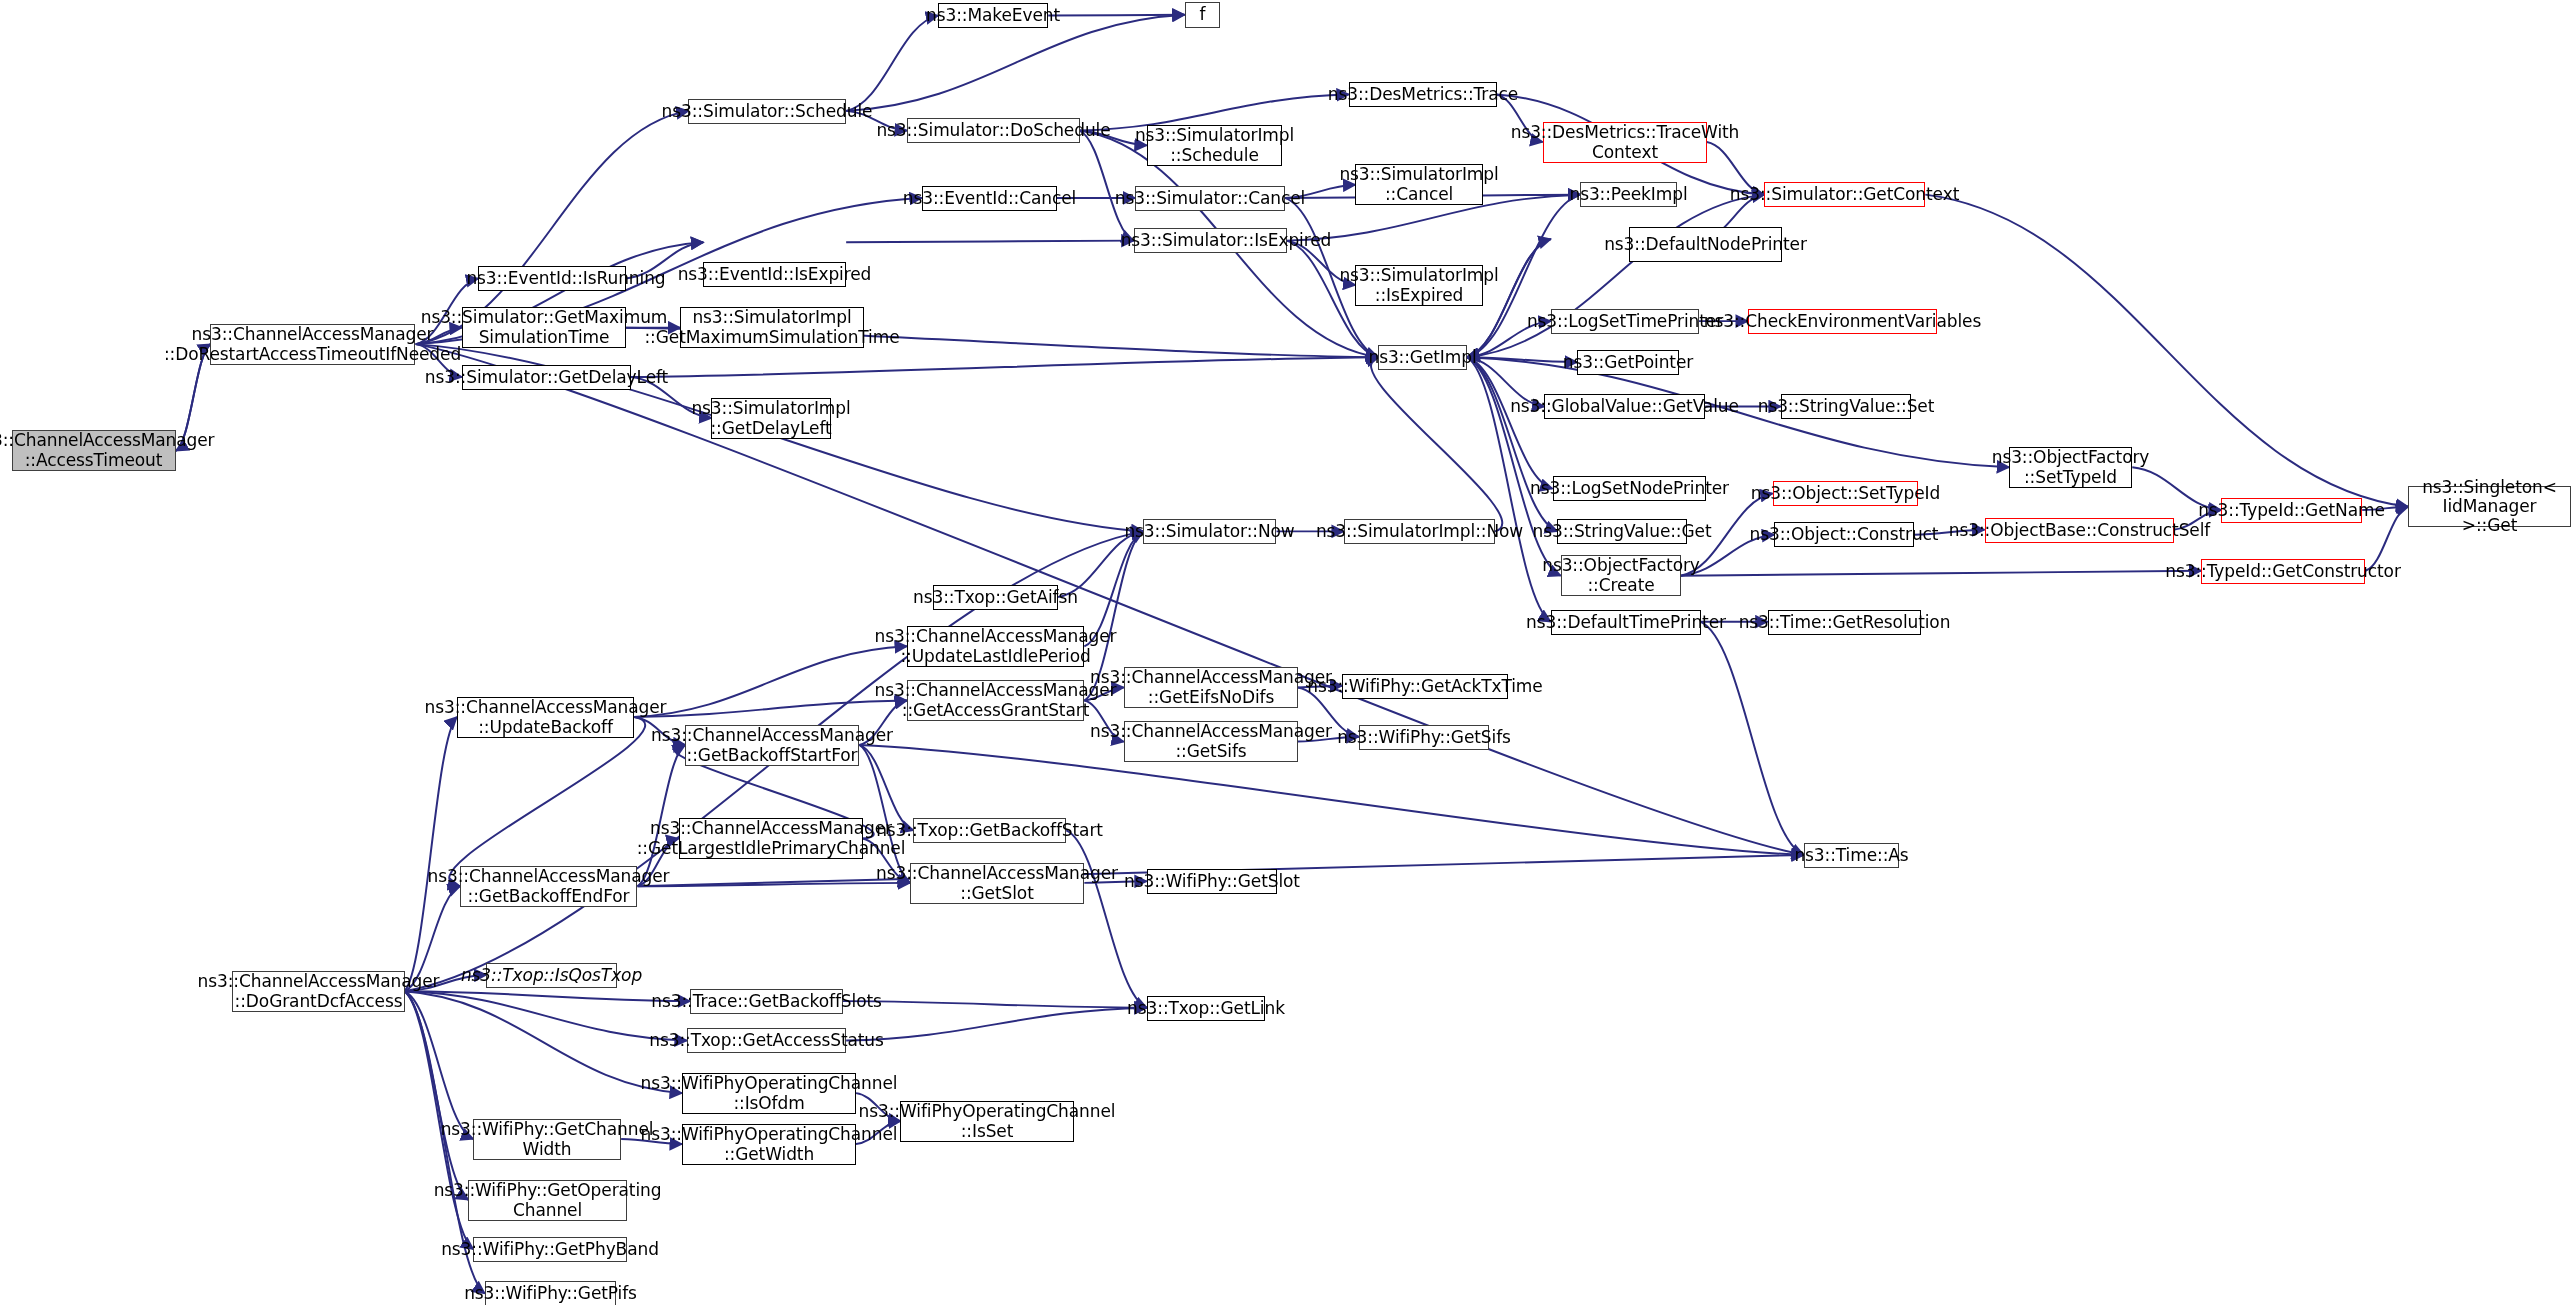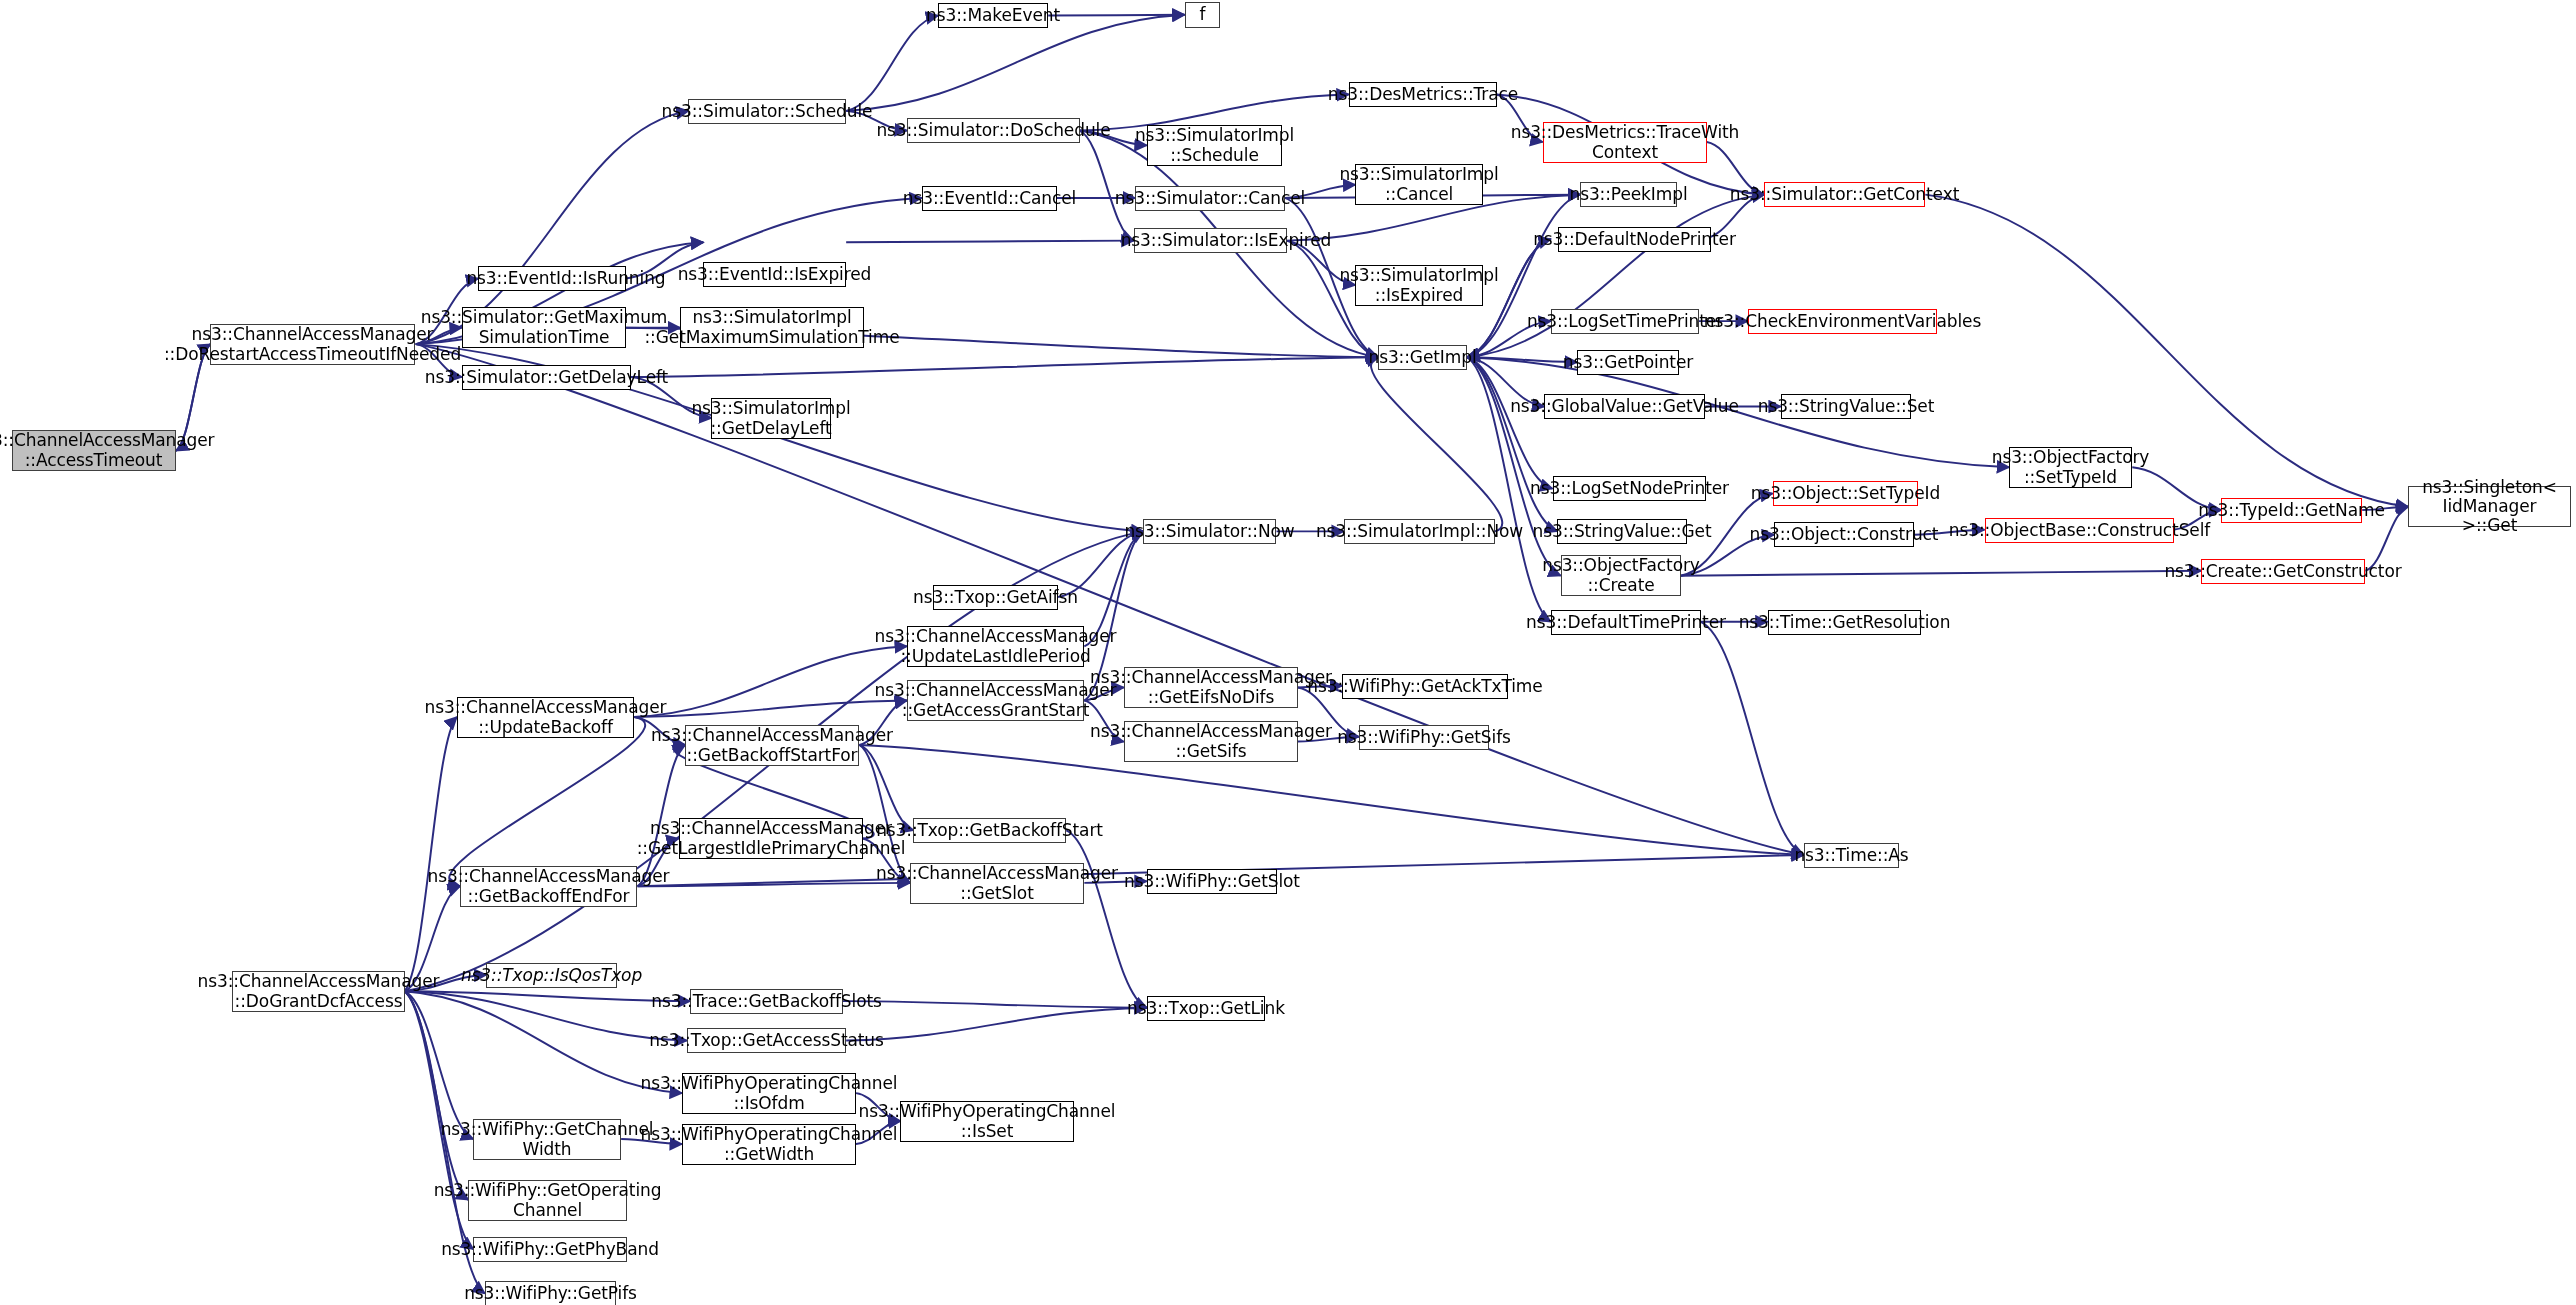--- a/index.html
+++ b/index.html
@@ -154,38 +154,38 @@
       <div class="node" style="left: 680px; top: 307px; width: 184px; height: 41px;">ns3::SimulatorImpl
 ::GetMaximumSimulationTime</div>
       <div class="node" style="left: 462px; top: 365px; width: 169px; height: 25px;">ns3::Simulator::GetDelayLeft</div>
       <div class="node" style="left: 711px; top: 398px; width: 120px; height: 41px;">ns3::SimulatorImpl
 ::GetDelayLeft</div>
       <div class="node" style="left: 1349px; top: 82px; width: 148px; height: 25px;">ns3::DesMetrics::Trace</div>
       <div class="node red" style="left: 1543px; top: 122px; width: 164px; height: 41px;">ns3::DesMetrics::TraceWith
 Context</div>
       <div class="node red" style="left: 1764px; top: 182px; width: 161px; height: 25px;">ns3::Simulator::GetContext</div>
       <div class="node thick" style="left: 1580px; top: 182px; width: 97px; height: 25px;">ns3::PeekImpl</div>
-      <div class="node" style="left: 1558px; top: 227px; width: 153px; height: 25px;">ns3::DefaultNodePrinter</div>
+      <div class="node" style="left: 1629px; top: 227px; width: 153px; height: 35px;">ns3::DefaultNodePrinter</div>
       <div class="node thick" style="left: 1551px; top: 309px; width: 148px; height: 25px;">ns3::LogSetTimePrinter</div>
       <div class="node red" style="left: 1748px; top: 309px; width: 189px; height: 25px;">ns3::CheckEnvironmentVariables</div>
       <div class="node thick" style="left: 1378px; top: 345px; width: 89px; height: 25px;">ns3::GetImpl</div>
       <div class="node" style="left: 1577px; top: 350px; width: 102px; height: 25px;">ns3::GetPointer</div>
       <div class="node" style="left: 1544px; top: 394px; width: 161px; height: 25px;">ns3::GlobalValue::GetValue</div>
       <div class="node" style="left: 1781px; top: 394px; width: 130px; height: 25px;">ns3::StringValue::Set</div>
       <div class="node" style="left: 1553px; top: 476px; width: 153px; height: 25px;">ns3::LogSetNodePrinter</div>
       <div class="node red" style="left: 1773px; top: 481px; width: 145px; height: 25px;">ns3::Object::SetTypeId</div>
       <div class="node" style="left: 1557px; top: 519px; width: 130px; height: 25px;">ns3::StringValue::Get</div>
       <div class="node" style="left: 1774px; top: 522px; width: 140px; height: 25px;">ns3::Object::Construct</div>
       <div class="node thick" style="left: 1561px; top: 555px; width: 120px; height: 41px;">ns3::ObjectFactory
 ::Create</div>
       <div class="node red" style="left: 1985px; top: 518px; width: 189px; height: 25px;">ns3::ObjectBase::ConstructSelf</div>
       <div class="node" style="left: 2009px; top: 447px; width: 123px; height: 41px;">ns3::ObjectFactory
 ::SetTypeId</div>
       <div class="node red" style="left: 2221px; top: 498px; width: 141px; height: 25px;">ns3::TypeId::GetName</div>
-      <div class="node red" style="left: 2201px; top: 559px; width: 164px; height: 25px;">ns3::Create::GetConstructor</div>
+      <div class="node red" style="left: 2201px; top: 559px; width: 164px; height: 25px;">ns3::TypeId::GetConstructor</div>
       <div class="node thick" style="left: 2408px; top: 486px; width: 163px; height: 41px;">ns3::Singleton&lt; IidManager
 &gt;::Get</div>
       <div class="node" style="left: 1551px; top: 610px; width: 150px; height: 25px;">ns3::DefaultTimePrinter</div>
       <div class="node" style="left: 1768px; top: 610px; width: 153px; height: 25px;">ns3::Time::GetResolution</div>
       <div class="node thick" style="left: 1143px; top: 519px; width: 133px; height: 25px;">ns3::Simulator::Now</div>
       <div class="node thick" style="left: 1344px; top: 519px; width: 151px; height: 25px;">ns3::SimulatorImpl::Now</div>
       <div class="node" style="left: 933px; top: 585px; width: 125px; height: 25px;">ns3::Txop::GetAifsn</div>
       <div class="node" style="left: 907px; top: 626px; width: 177px; height: 41px;">ns3::ChannelAccessManager
 ::UpdateLastIdlePeriod</div>
       <div class="node thick" style="left: 907px; top: 680px; width: 177px; height: 41px;">ns3::ChannelAccessManager

